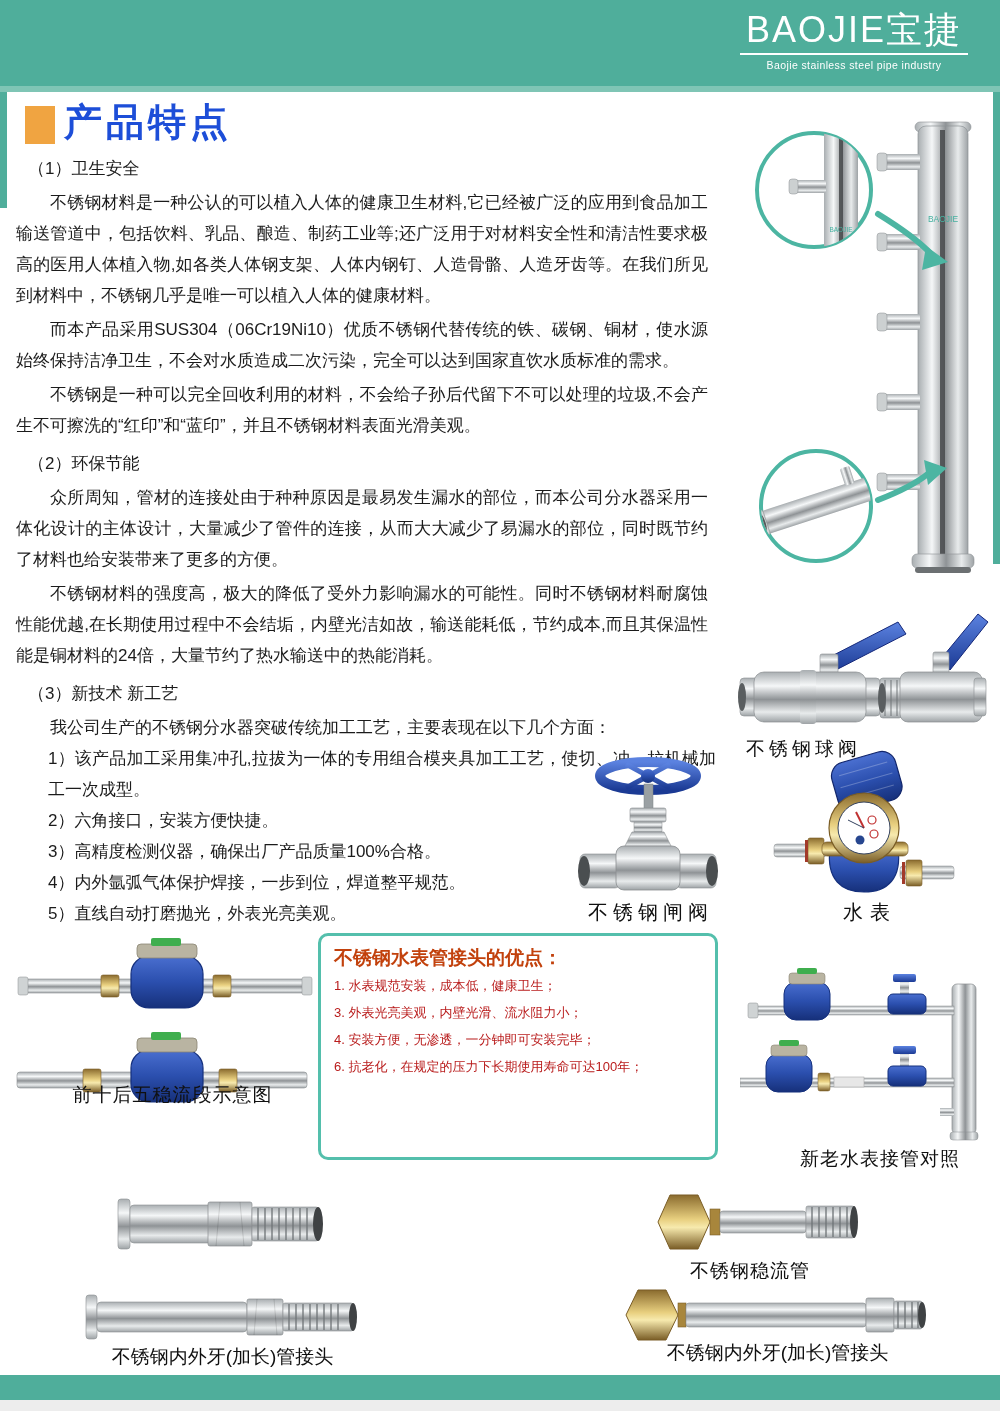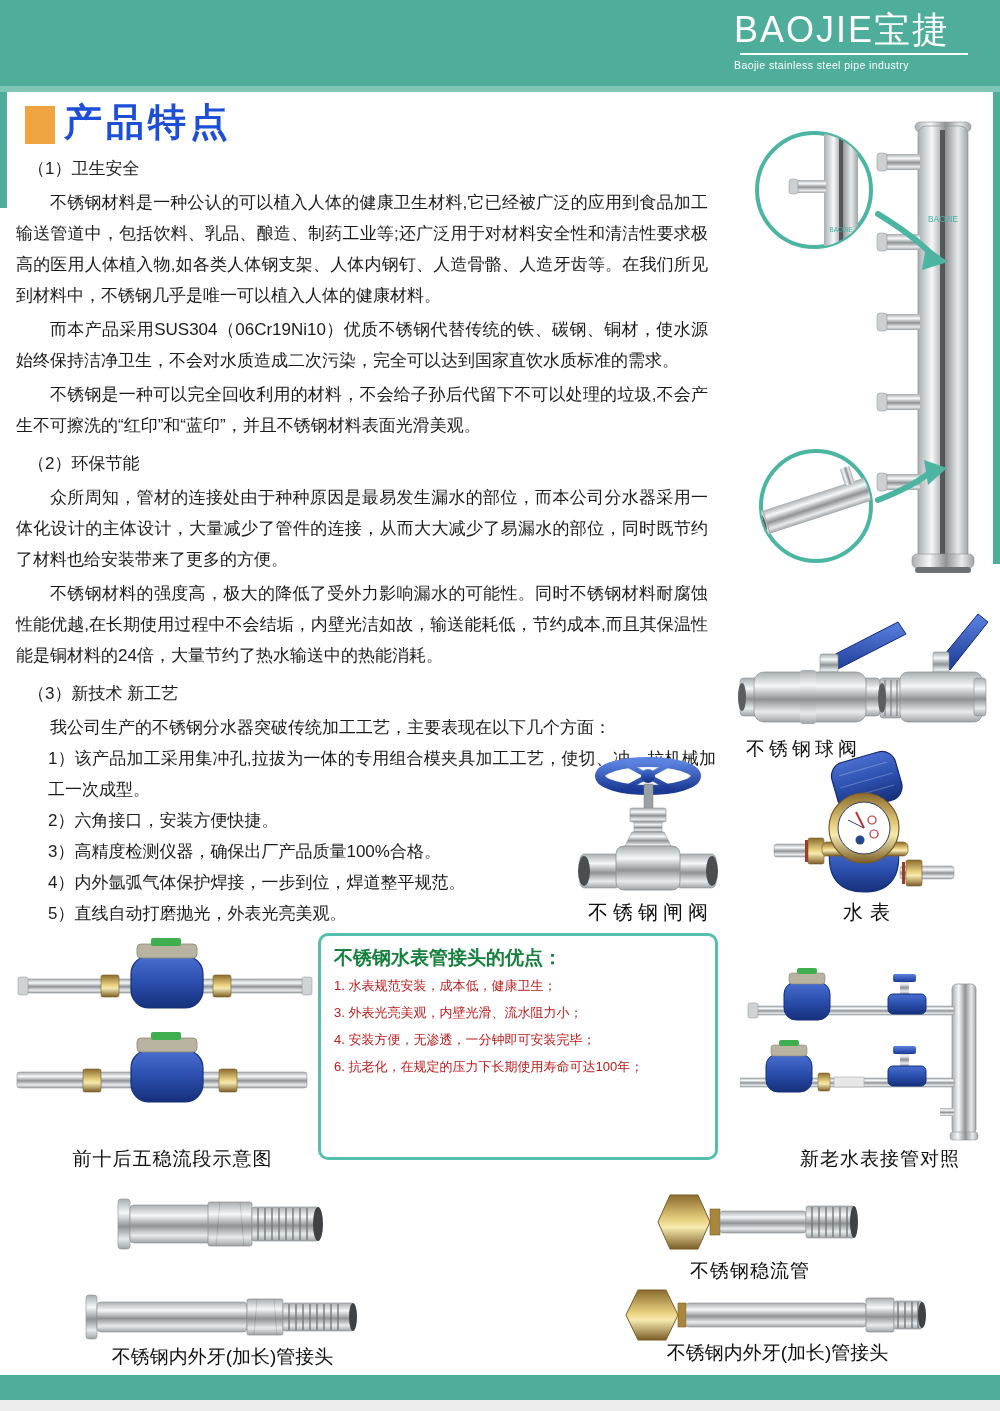--- a/index.html
+++ b/index.html
@@ -3,21 +3,21 @@
 <meta charset="utf-8">
 <style>
   html,body{margin:0;padding:0;background:#fff;}
   .page{position:relative;width:1000px;height:1411px;background:#ffffff;overflow:hidden;
         font-family:"Liberation Sans","DejaVu Sans",sans-serif;color:#1b1b1b;}
 
   
   .header{position:absolute;left:0;top:0;width:1000px;height:86px;background:#4fae9b;}
   .header-subband{position:absolute;left:0;top:86px;width:1000px;height:6px;background:#7fc5b5;}
   .slogan{position:absolute;left:70px;top:30px;font-size:21px;font-weight:bold;color:#fff;letter-spacing:2px;}
-  .logo{position:absolute;right:26px;top:8px;width:240px;color:#fff;}
+  .logo{position:absolute;right:26px;top:8px;width:240px;text-align:center;color:#fff;}
   .logo-main{font-size:36px;font-weight:300;letter-spacing:2px;line-height:44px;}
   .logo-rule{height:2px;background:#fff;margin:1px 6px 4px;}
   .logo-tag{font-size:10.5px;letter-spacing:0.4px;}
 
   
   .strip-left{position:absolute;left:0;top:92px;width:7px;height:116px;background:#4fae9b;}
   .strip-right{position:absolute;right:0;top:92px;width:7px;height:472px;background:#4fae9b;}
 
   
   .title-square{position:absolute;left:25px;top:106px;width:30px;height:38px;background:#f0a441;}
@@ -26,21 +26,21 @@
   
   .text-col{position:absolute;left:8px;top:146px;width:708px;font-size:17px;line-height:31px;
             text-align:justify;color:#1b1b1b;}
   .sec-h{margin:7px 0 0;padding-left:20px;}
   .text-col p{margin:3px 8px 0;text-indent:2em;}
   .text-col p.li{margin:0;text-indent:0;padding-left:40px;}
 
   
   .adv-box{position:absolute;left:318px;top:933px;width:400px;height:227px;box-sizing:border-box;
            border:3px solid #54bfac;border-radius:10px;background:#fff;padding:9px 4px 0 13px;}
-  .adv-title{font-size:19px;font-weight:bold;margin:0 0 6px;color:#15803d;}
+  .adv-title{font-size:19px;font-weight:bold;margin:0 0 6px;color:#c2410c;}
   .adv-item{font-size:13px;margin:0 0 9px;color:#b91c1c;}
 
   
   .fig{position:absolute;}
   .fig svg{display:block;}
   .caption{position:absolute;text-align:center;color:#101010;font-size:19px;}
 
   
   .footer{position:absolute;left:0;top:1375px;width:1000px;height:25px;background:#4fae9b;}
   .footer-baseline{position:absolute;left:0;top:1400px;width:1000px;height:11px;background:#ededed;}
@@ -262,21 +262,21 @@
       <g>
         <rect x="2" y="144" width="290" height="16" rx="3" fill="url(#mh)" stroke="#8a8e90" stroke-width="0.6"></rect>
         <rect x="68" y="141" width="18" height="23" rx="2" fill="url(#br)" stroke="#7a5d26" stroke-width="0.6"></rect>
         <rect x="204" y="141" width="18" height="23" rx="2" fill="url(#br)" stroke="#7a5d26" stroke-width="0.6"></rect>
         <rect x="116" y="122" width="72" height="52" rx="18" fill="url(#bl)" stroke="#15307d" stroke-width="1.2"></rect>
         <rect x="122" y="110" width="60" height="14" rx="4" fill="#b9b4a2" stroke="#8a8574" stroke-width="0.8"></rect>
         <rect x="136" y="104" width="30" height="8" rx="2" fill="#3fae4e"></rect>
       </g>
     </svg>
   </div>
-  <div class="caption" style="left:55px;top:1146px;width:235px;letter-spacing:1px;">前十后五稳流段示意图</div>
+  <div class="caption" style="left:55px;top:1082px;width:235px;letter-spacing:1px;">前十后五稳流段示意图</div>
 
   <div class="adv-box">
     <div class="adv-title">不锈钢水表管接头的优点：</div>
     <div class="adv-item">1. 水表规范安装，成本低，健康卫生；</div>
     <div class="adv-item">3. 外表光亮美观，内壁光滑、流水阻力小；</div>
     <div class="adv-item">4. 安装方便，无渗透，一分钟即可安装完毕；</div>
     <div class="adv-item">6. 抗老化，在规定的压力下长期使用寿命可达100年；</div>
   </div>
 
   <div class="fig" style="left:740px;top:948px;">

